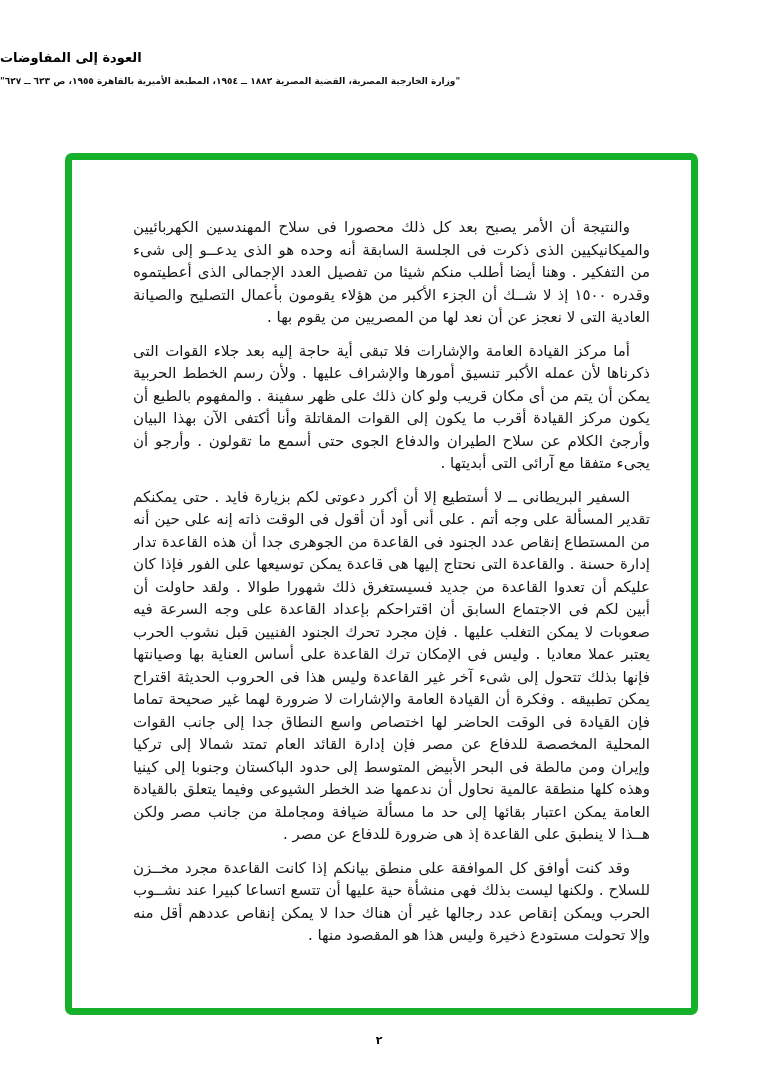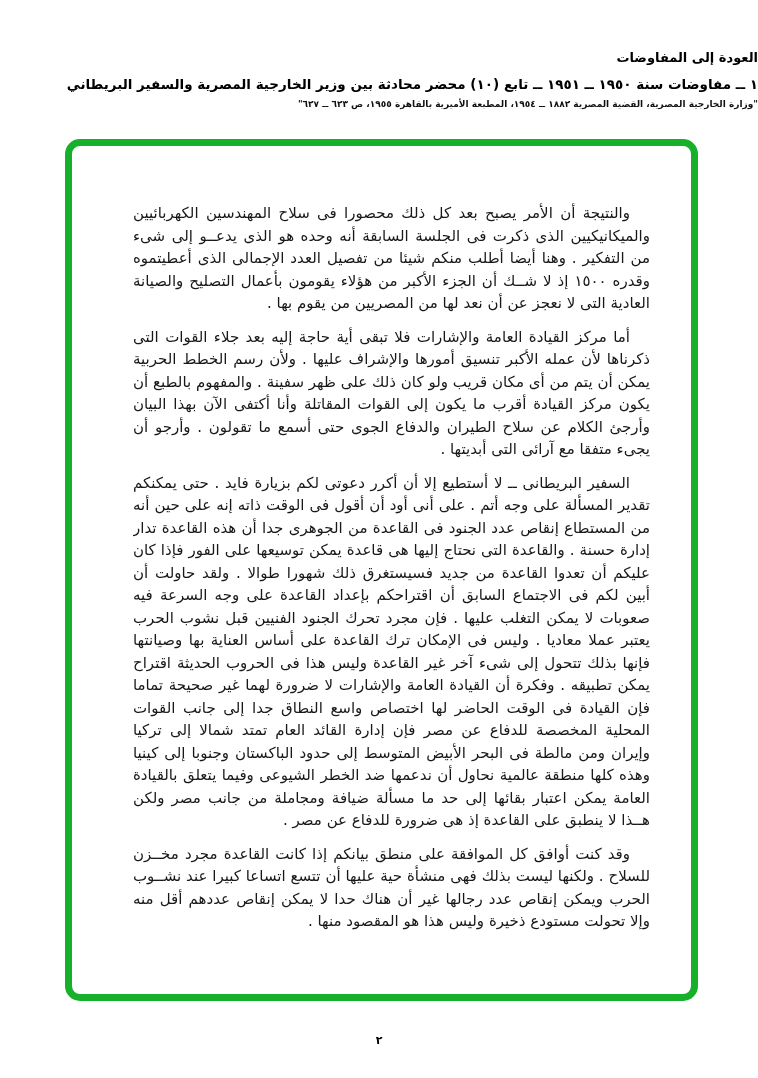--- a/index.html
+++ b/index.html
@@ -14,21 +14,21 @@
     height: 1078px;
     background: #ffffff;
     overflow: hidden;
     direction: rtl;
   }
   .header {
     position: absolute;
     top: 50px;
     left: 0;
     right: 0;
-    text-align: right;
+    text-align: left;
     color: #000000;
     direction: rtl;
   }
   .doc-title {
     font-size: 13px;
     font-weight: bold;
     margin: 0 0 11px 0;
     letter-spacing: 0.2px;
   }
   .doc-subtitle {
@@ -37,26 +37,26 @@
     margin: 0 0 7px 0;
   }
   .doc-citation {
     font-size: 9px;
     font-weight: bold;
     color: #111111;
   }
   .scan-frame {
     position: absolute;
     left: 65px;
-    top: 139px;
+    top: 153px;
     width: 633px;
     height: 862px;
     box-sizing: border-box;
     border: 7px solid #17b02a;
-    border-radius: 15px;
+    border-radius: 7px;
     background: #ffffff;
   }
   .scan-body {
     position: absolute;
     top: 56px;
     right: 41px;
     left: 61px;
     bottom: 36px;
     direction: rtl;
     text-align: justify;
@@ -85,21 +85,20 @@
     color: #000000;
   }
 </style>
 </head>
 <body>
 
 <div class="page">
 
   <div class="header">
     <h1 class="doc-title">العودة إلى المفاوضات</h1>
-    <h2 class="doc-subtitle">١ ــ مفاوضات سنة ١٩٥٠ ــ ١٩٥١ ــ تابع (١٠) محضر محادثة بين وزير الخارجية المصرية والسفير البريطاني</h2>
     <div class="doc-citation">"وزارة الخارجية المصرية، القضية المصرية ١٨٨٢ ــ ١٩٥٤، المطبعة الأميرية بالقاهرة ١٩٥٥، ص ٦٢٣ ــ ٦٢٧"</div>
   </div>
 
   <div class="scan-frame" style="border-color: rgb(23, 176, 42);">
     <div class="scan-body" style="color: rgb(24, 24, 24);">
       <p>والنتيجة أن الأمر يصبح بعد كل ذلك محصورا فى سلاح المهندسين الكهربائيين والميكانيكيين الذى ذكرت فى الجلسة السابقة أنه وحده هو الذى يدعــو إلى شىء من التفكير . وهنا أيضا أطلب منكم شيئا من تفصيل العدد الإجمالى الذى أعطيتموه وقدره ١٥٠٠ إذ لا شــك أن الجزء الأكبر من هؤلاء يقومون بأعمال التصليح والصيانة العادية التى لا نعجز عن أن نعد لها من المصريين من يقوم بها .</p>
       <p>أما مركز القيادة العامة والإشارات فلا تبقى أية حاجة إليه بعد جلاء القوات التى ذكرناها لأن عمله الأكبر تنسيق أمورها والإشراف عليها . ولأن رسم الخطط الحربية يمكن أن يتم من أى مكان قريب ولو كان ذلك على ظهر سفينة . والمفهوم بالطبع أن يكون مركز القيادة أقرب ما يكون إلى القوات المقاتلة وأنا أكتفى الآن بهذا البيان وأرجئ الكلام عن سلاح الطيران والدفاع الجوى حتى أسمع ما تقولون . وأرجو أن يجىء متفقا مع آرائى التى أبديتها .</p>
       <p>السفير البريطانى ــ لا أستطيع إلا أن أكرر دعوتى لكم بزيارة فايد . حتى يمكنكم تقدير المسألة على وجه أتم . على أنى أود أن أقول فى الوقت ذاته إنه على حين أنه من المستطاع إنقاص عدد الجنود فى القاعدة من الجوهرى جدا أن هذه القاعدة تدار إدارة حسنة . والقاعدة التى نحتاج إليها هى قاعدة يمكن توسيعها على الفور فإذا كان عليكم أن تعدوا القاعدة من جديد فسيستغرق ذلك شهورا طوالا . ولقد حاولت أن أبين لكم فى الاجتماع السابق أن اقتراحكم بإعداد القاعدة على وجه السرعة فيه صعوبات لا يمكن التغلب عليها . فإن مجرد تحرك الجنود الفنيين قبل نشوب الحرب يعتبر عملا معاديا . وليس فى الإمكان ترك القاعدة على أساس العناية بها وصيانتها فإنها بذلك تتحول إلى شىء آخر غير القاعدة وليس هذا فى الحروب الحديثة اقتراح يمكن تطبيقه . وفكرة أن القيادة العامة والإشارات لا ضرورة لهما غير صحيحة تماما فإن القيادة فى الوقت الحاضر لها اختصاص واسع النطاق جدا إلى جانب القوات المحلية المخصصة للدفاع عن مصر فإن إدارة القائد العام تمتد شمالا إلى تركيا وإيران ومن مالطة فى البحر الأبيض المتوسط إلى حدود الباكستان وجنوبا إلى كينيا وهذه كلها منطقة عالمية نحاول أن ندعمها ضد الخطر الشيوعى وفيما يتعلق بالقيادة العامة يمكن اعتبار بقائها إلى حد ما مسألة ضيافة ومجاملة من جانب مصر ولكن هــذا لا ينطبق على القاعدة إذ هى ضرورة للدفاع عن مصر .</p>
       <p>وقد كنت أوافق كل الموافقة على منطق بيانكم إذا كانت القاعدة مجرد مخــزن للسلاح . ولكنها ليست بذلك فهى منشأة حية عليها أن تتسع اتساعا كبيرا عند نشــوب الحرب ويمكن إنقاص عدد رجالها غير أن هناك حدا لا يمكن إنقاص عددهم أقل منه وإلا تحولت مستودع ذخيرة وليس هذا هو المقصود منها .</p>
     </div>

